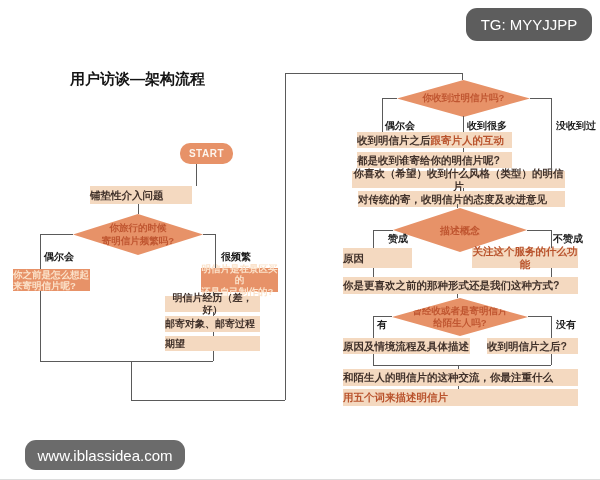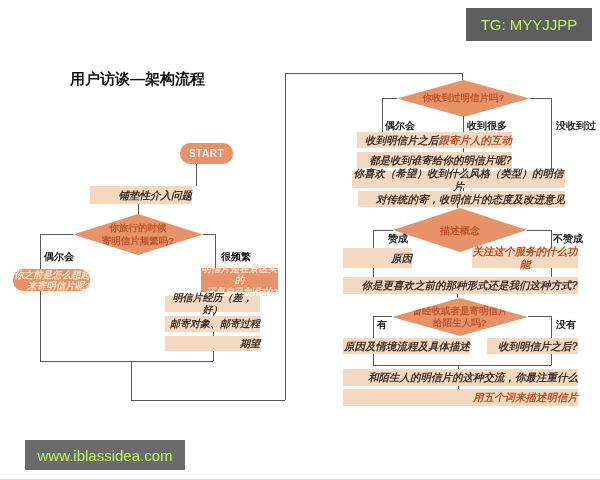--- a/index.html
+++ b/index.html
@@ -4,36 +4,36 @@
 <style>
   * { margin:0; padding:0; box-sizing:border-box; }
   body { background:#fff; font-family:"Liberation Sans", sans-serif; }
   #stage {
     position:relative; width:600px; height:480px; background:#ffffff;
     overflow:hidden; border-bottom:1px solid #dcdcdc;
   }
   .line  { position:absolute; background:#5a5a5a; }
   .box {
     position:absolute; display:flex; flex-direction:column;
-    align-items:flex-end; justify-content:center;
-    font-weight:bold; text-align:center; line-height:1.2; font-size:10.5px;font-style:italic;
+    align-items:flex-start; justify-content:center;
+    font-weight:bold; text-align:center; line-height:1.2; font-size:10.5px;
   }
   .peach  { background:#f4d9c0; color:#40312a; }
   .salmon { background:#e79268; color:#fbe2ca; }
   .diamond {
     position:absolute; background:#e79268; color:#bf5530;
     clip-path:polygon(50% 0,100% 50%,50% 100%,0 50%);
     display:flex; flex-direction:column; align-items:center; justify-content:center;
     font-weight:bold; text-align:center; font-size:9.5px; line-height:1.3;
   }
   .blabel { position:absolute; font-weight:bold; font-size:10px; color:#1c1c1c; white-space:nowrap; }
   .red { color:#b9532d; }
   .badge {
-    position:absolute; background:#5d5d5d; color:#bef264;
-    display:flex; align-items:center; justify-content:center; font-size:15px;
+    position:absolute; background:#5d5d5d; color:#ffffff;
+    display:flex; align-items:center; justify-content:center; font-size:15px;border-radius:11px;
   }
   #page-title {
     position:absolute; left:70px; top:70px; font-size:15px;
     font-weight:bold; color:#141414; white-space:nowrap;
   }
   #start-node {
     position:absolute; left:180px; top:143px; width:53px; height:21px;
     background:#e79268; color:#fdf4ec; border-radius:10px;
     display:flex; align-items:center; justify-content:center;
     font-size:10px; font-weight:bold; letter-spacing:.5px;
@@ -55,21 +55,21 @@
   <div class="box peach" style="left:90px; top:186px; width:102px; height:18px;">铺垫性介入问题</div>
 
   <div class="diamond" style="left:73px; top:214px; width:130px; height:41px;">
     <span>你旅行的时候</span>
     <span>寄明信片频繁吗?</span>
   </div>
 
   <div class="blabel" style="left:44px; top:250px;">偶尔会</div>
   <div class="blabel" style="left:221px; top:250px;">很频繁</div>
 
-  <div class="box salmon two-line" style="left:13px; top:269px; width:77px; height:22px;border-radius:10px;">
+  <div class="box salmon two-line" style="left:13px; top:269px; width:77px; height:22px;">
     <span>你之前是怎么想起</span>
     <span>来寄明信片呢?</span>
   </div>
 
   <div class="box salmon two-line" style="left:165px; top:268px; width:77px; height:24px;margin-left:36px;">
     <span>明信片是在景区买的</span>
     <span>还是自己制作的?</span>
   </div>
   <div class="box peach" style="left:165px; top:296px; width:95px; height:16px; font-size:10px;">明信片经历（差，好）</div>
   <div class="box peach" style="left:165px; top:316px; width:95px; height:16px; font-size:10px;">邮寄对象、邮寄过程</div>

